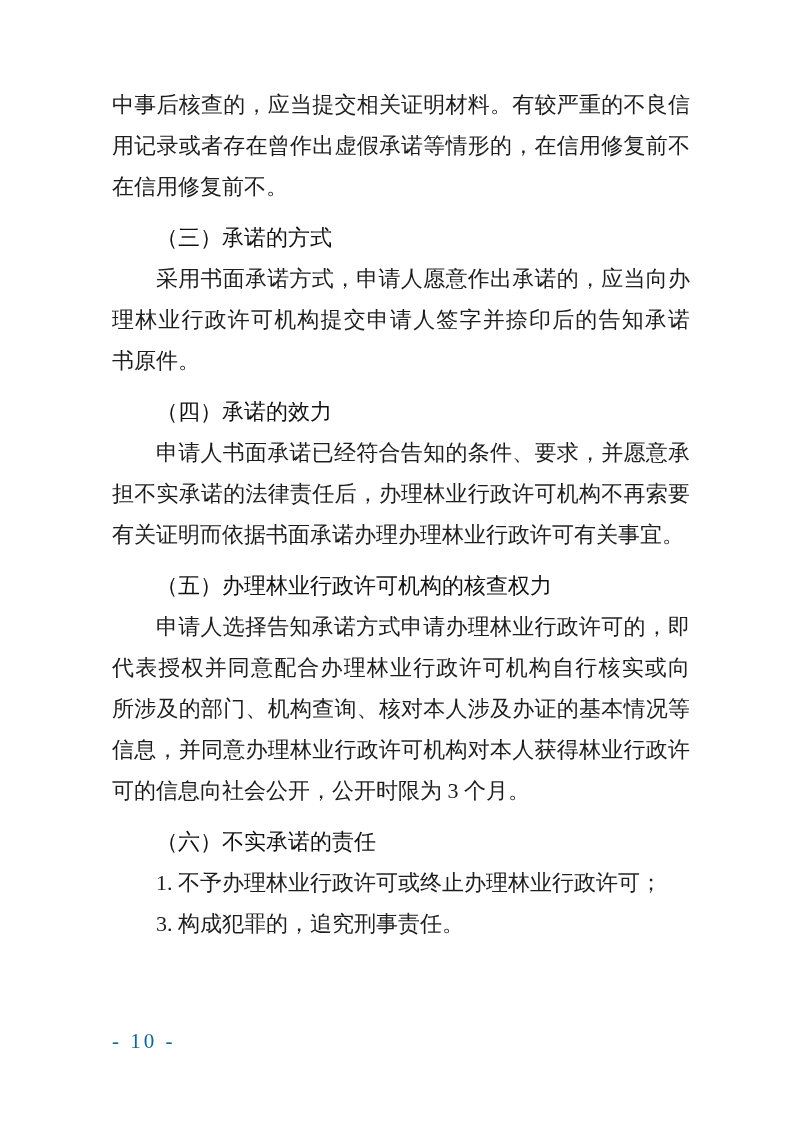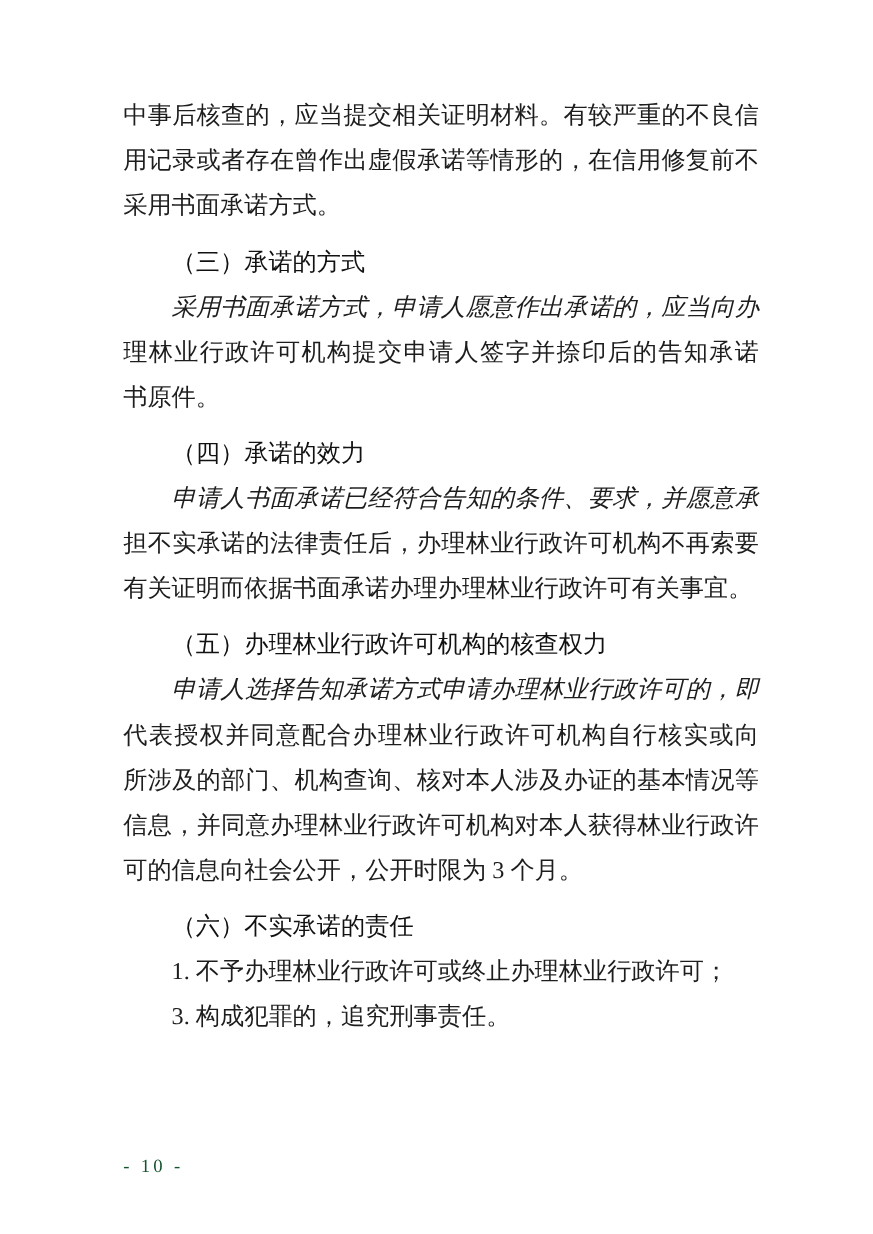--- a/index.html
+++ b/index.html
@@ -28,52 +28,50 @@
   .para { margin: 0; }
   .tl {
     text-align: justify;
     text-align-last: left;
   }
   .tl.just {
     text-align-last: justify;
   }
   .tl.ind {
     text-indent: 2em;
-    font-style: italic;
   }
   .heading {
     font-weight: 400;
     text-indent: 2em;
     margin-top: 10px;
     color: #111111;
   }
   .list-item {
     text-indent: 2em;
   }
   .page-number {
     position: absolute;
     left: 112px;
     top: 1030px;
-    font-size: 17px;
+    font-size: 21px;
     line-height: 22px;
     letter-spacing: 3px;
-    color: #14532d;
+    color: #0369a1;
     font-family: "Liberation Serif", "DejaVu Serif", serif;
-    margin-top: 19px;
   }
 </style>
 </head>
 <body>
 
 <div class="page">
   <div class="content">
       <div class="para">
         <div class="tl just">中事后核查的，应当提交相关证明材料。有较严重的不良信</div>
         <div class="tl just">用记录或者存在曾作出虚假承诺等情形的，在信用修复前不</div>
-        <div class="tl">采用书面承诺方式。</div>
+        <div class="tl">在信用修复前不。</div>
       </div>
       <div class="heading">（三）承诺的方式</div>
       <div class="para">
         <div class="tl ind just">采用书面承诺方式，申请人愿意作出承诺的，应当向办</div>
         <div class="tl just">理林业行政许可机构提交申请人签字并捺印后的告知承诺</div>
         <div class="tl">书原件。</div>
       </div>
       <div class="heading">（四）承诺的效力</div>
       <div class="para">
         <div class="tl ind just">申请人书面承诺已经符合告知的条件、要求，并愿意承</div>

